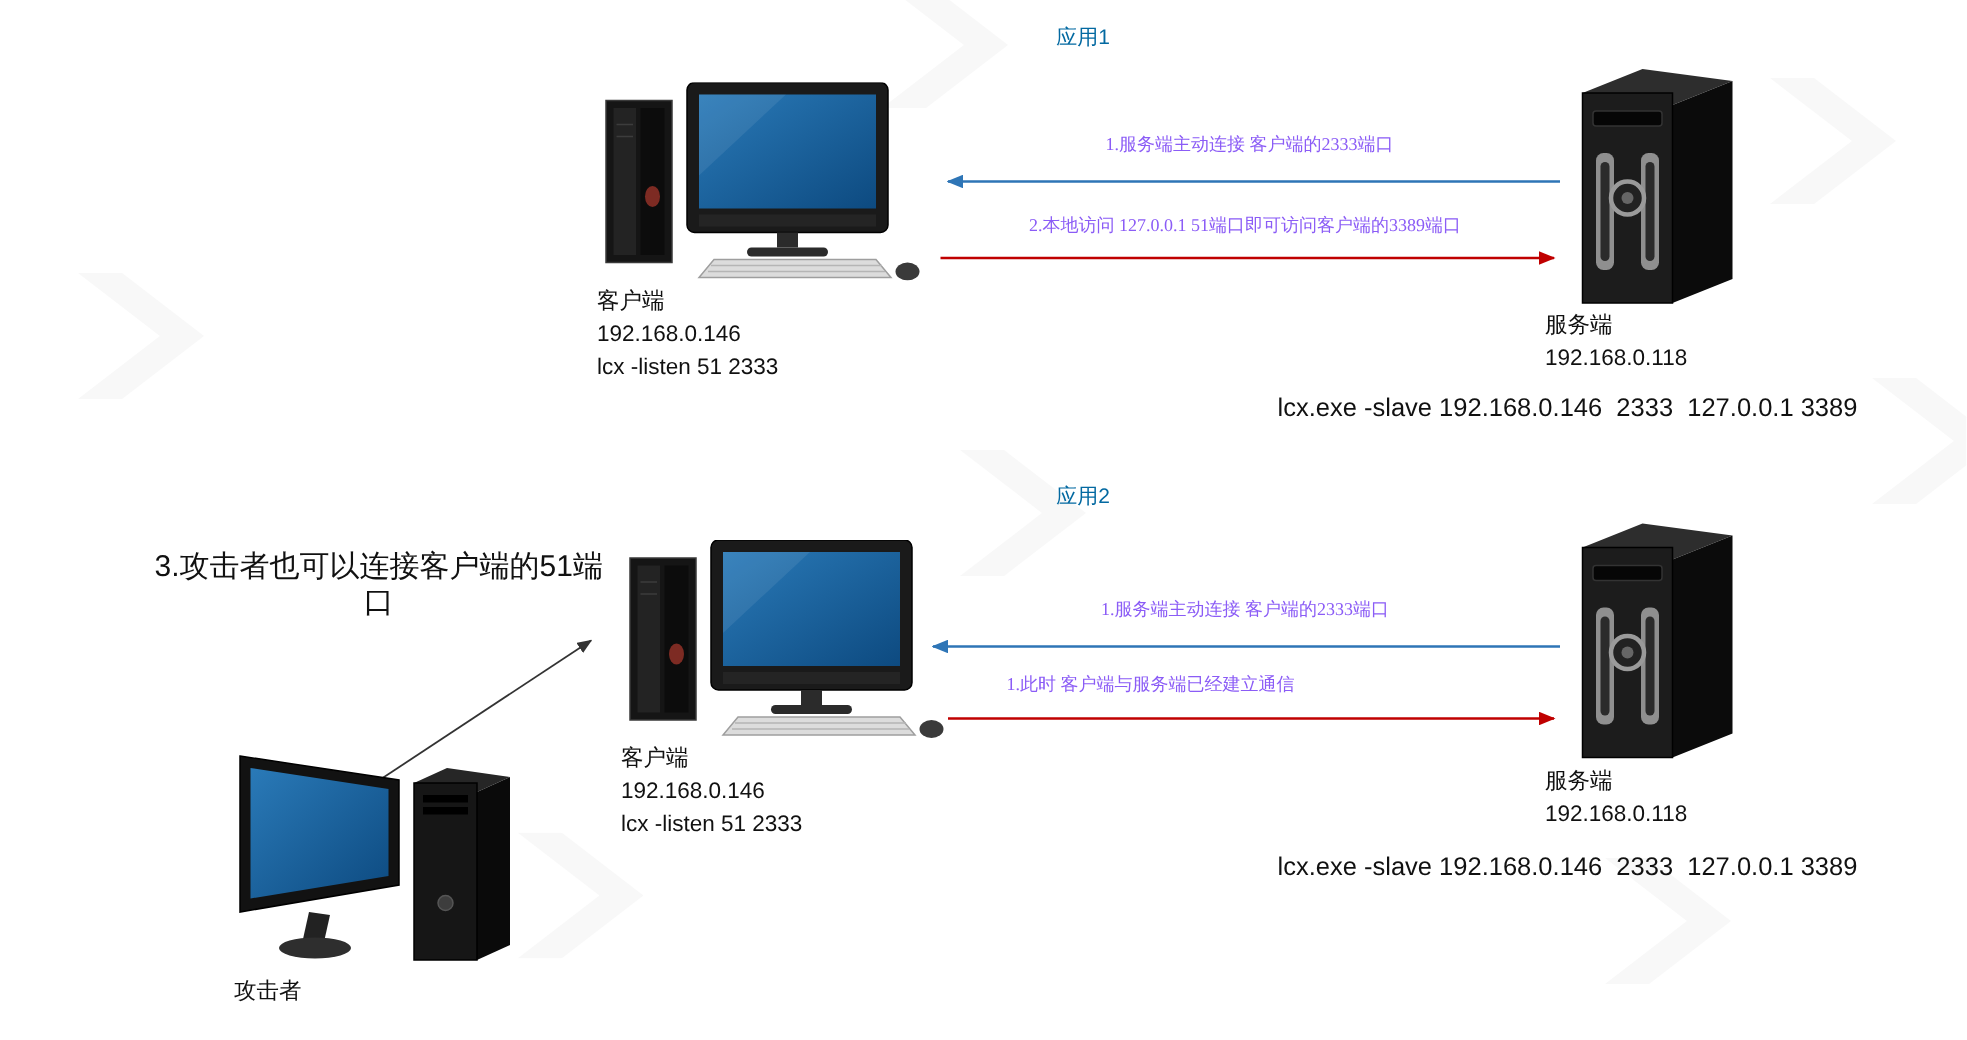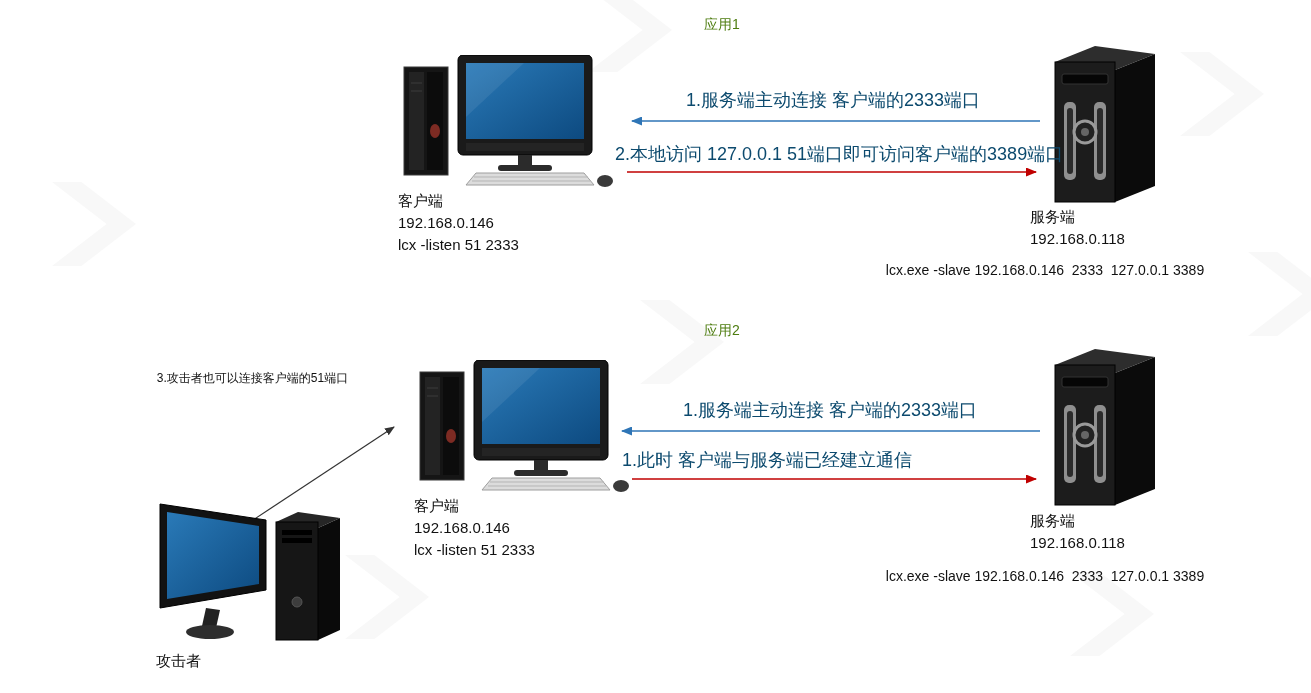--- a/index.html
+++ b/index.html
@@ -1,24 +1,24 @@
 <!DOCTYPE html>
 <html><head>
 <meta charset="utf-8">
 <style>
   html,body{margin:0;padding:0;background:#fff;}
   #canvas{
     position:relative;width:1311px;height:693px;background:#ffffff;overflow:hidden;
     font-family:"Liberation Sans","DejaVu Sans",sans-serif;color:#1a1a1a;
   }
-  .title{position:absolute;font-size:14px;text-align:center;color:#4d7c0f;}
-  .arrow-label{position:absolute;font-size:18px;text-align:center;color:#0c4a6e;white-space:nowrap;}
+  .title{position:absolute;font-size:14px;text-align:center;color:#0369a1;}
+  .arrow-label{position:absolute;font-size:12px;text-align:center;color:#8b5cf6;white-space:nowrap;font-family:Liberation Serif, serif;}
   .caption{position:absolute;font-size:15px;line-height:22px;color:#111;}
-  .cmdline{position:absolute;text-align:center;font-size:14px;color:#111;white-space:pre;}
-  .note{position:absolute;text-align:center;font-size:12px;line-height:24px;color:#111;}
+  .cmdline{position:absolute;text-align:center;font-size:17px;color:#111;white-space:pre;}
+  .note{position:absolute;text-align:center;font-size:20px;line-height:24px;color:#111;}
   .device{position:absolute;}
   .device svg{display:block;width:100%;height:100%;}
   .chev{
     position:absolute;width:84px;height:84px;background:#f3f3f3;opacity:.6;
     clip-path:polygon(0 0,35% 0,100% 50%,35% 100%,0 100%,65% 50%);
   }
   #arrows{position:absolute;left:0;top:0;pointer-events:none;}
 </style>
 </head>
 <body>

